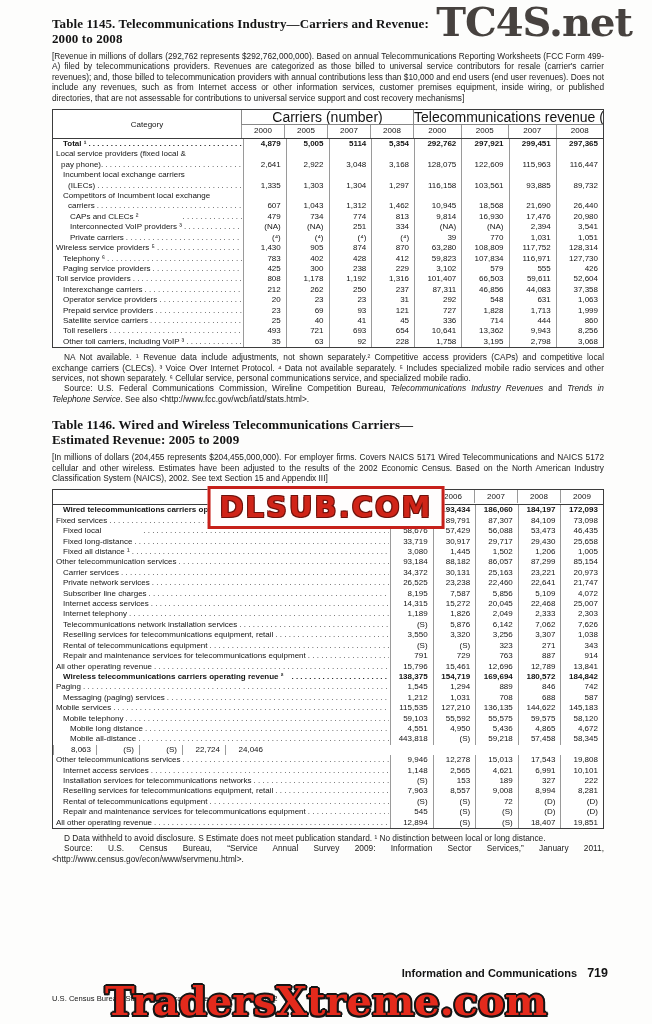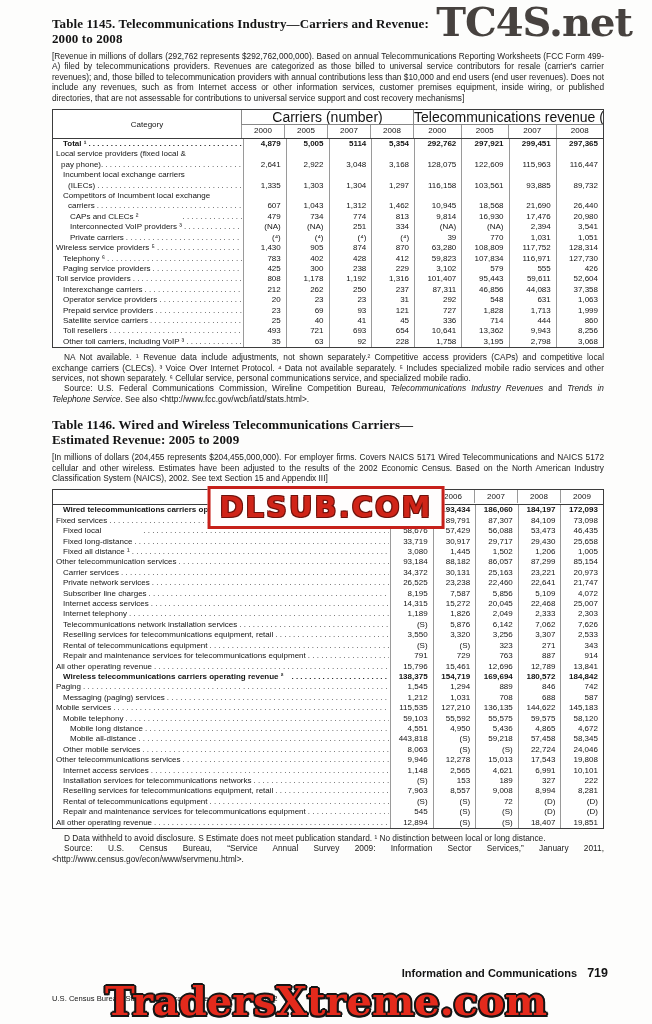--- a/index.html
+++ b/index.html
@@ -321,21 +321,21 @@
             <div class="lline" style="padding-left: 3px;">
               <span class="lt">Toll service providers</span>
               <span class="dots"></span>
             </div>
           </div>
           <div class="cell vcell">808</div>
           <div class="cell vcell">1,178</div>
           <div class="cell vcell">1,192</div>
           <div class="cell vcell">1,316</div>
           <div class="cell rcell">101,407</div>
-          <div class="cell rcell">95,443</div>
+          <div class="cell rcell">66,503</div>
           <div class="cell rcell">59,611</div>
           <div class="cell rcell">52,604</div>
         </div>
         <div class="trow">
           <div class="lcell">
             <div class="lline" style="padding-left: 10px;">
               <span class="lt">Interexchange carriers</span>
               <span class="dots"></span>
             </div>
           </div>
@@ -613,21 +613,21 @@
           <div class="lcell">
             <div class="lline" style="padding-left: 10px;">
               <span class="lt">Reselling services for telecommunications equipment, retail</span>
               <span class="dots"></span>
             </div>
           </div>
           <div class="cell ycell">3,550</div>
           <div class="cell ycell">3,320</div>
           <div class="cell ycell">3,256</div>
           <div class="cell ycell">3,307</div>
-          <div class="cell ycell">2,533</div>
+          <div class="cell ycell">1,038</div>
         </div>
         <div class="trow">
           <div class="lcell">
             <div class="lline" style="padding-left: 10px;">
               <span class="lt">Rental of telecommunications equipment</span>
               <span class="dots"></span>
             </div>
           </div>
           <div class="cell ycell">(S)</div>
           <div class="cell ycell">(S)</div>
@@ -746,26 +746,20 @@
               <span class="dots"></span>
             </div>
           </div>
           <div class="cell ycell">443,818</div>
           <div class="cell ycell">(S)</div>
           <div class="cell ycell">59,218</div>
           <div class="cell ycell">57,458</div>
           <div class="cell ycell">58,345</div>
         </div>
         <div class="trow">
-          <div class="lcell">
-            <div class="lline" style="padding-left: 10px;">
-              <span class="lt">Other mobile services</span>
-              <span class="dots"></span>
-            </div>
-          </div>
           <div class="cell ycell">8,063</div>
           <div class="cell ycell">(S)</div>
           <div class="cell ycell">(S)</div>
           <div class="cell ycell">22,724</div>
           <div class="cell ycell">24,046</div>
         </div>
         <div class="trow">
           <div class="lcell">
             <div class="lline" style="padding-left: 3px;">
               <span class="lt">Other telecommunications services</span>

